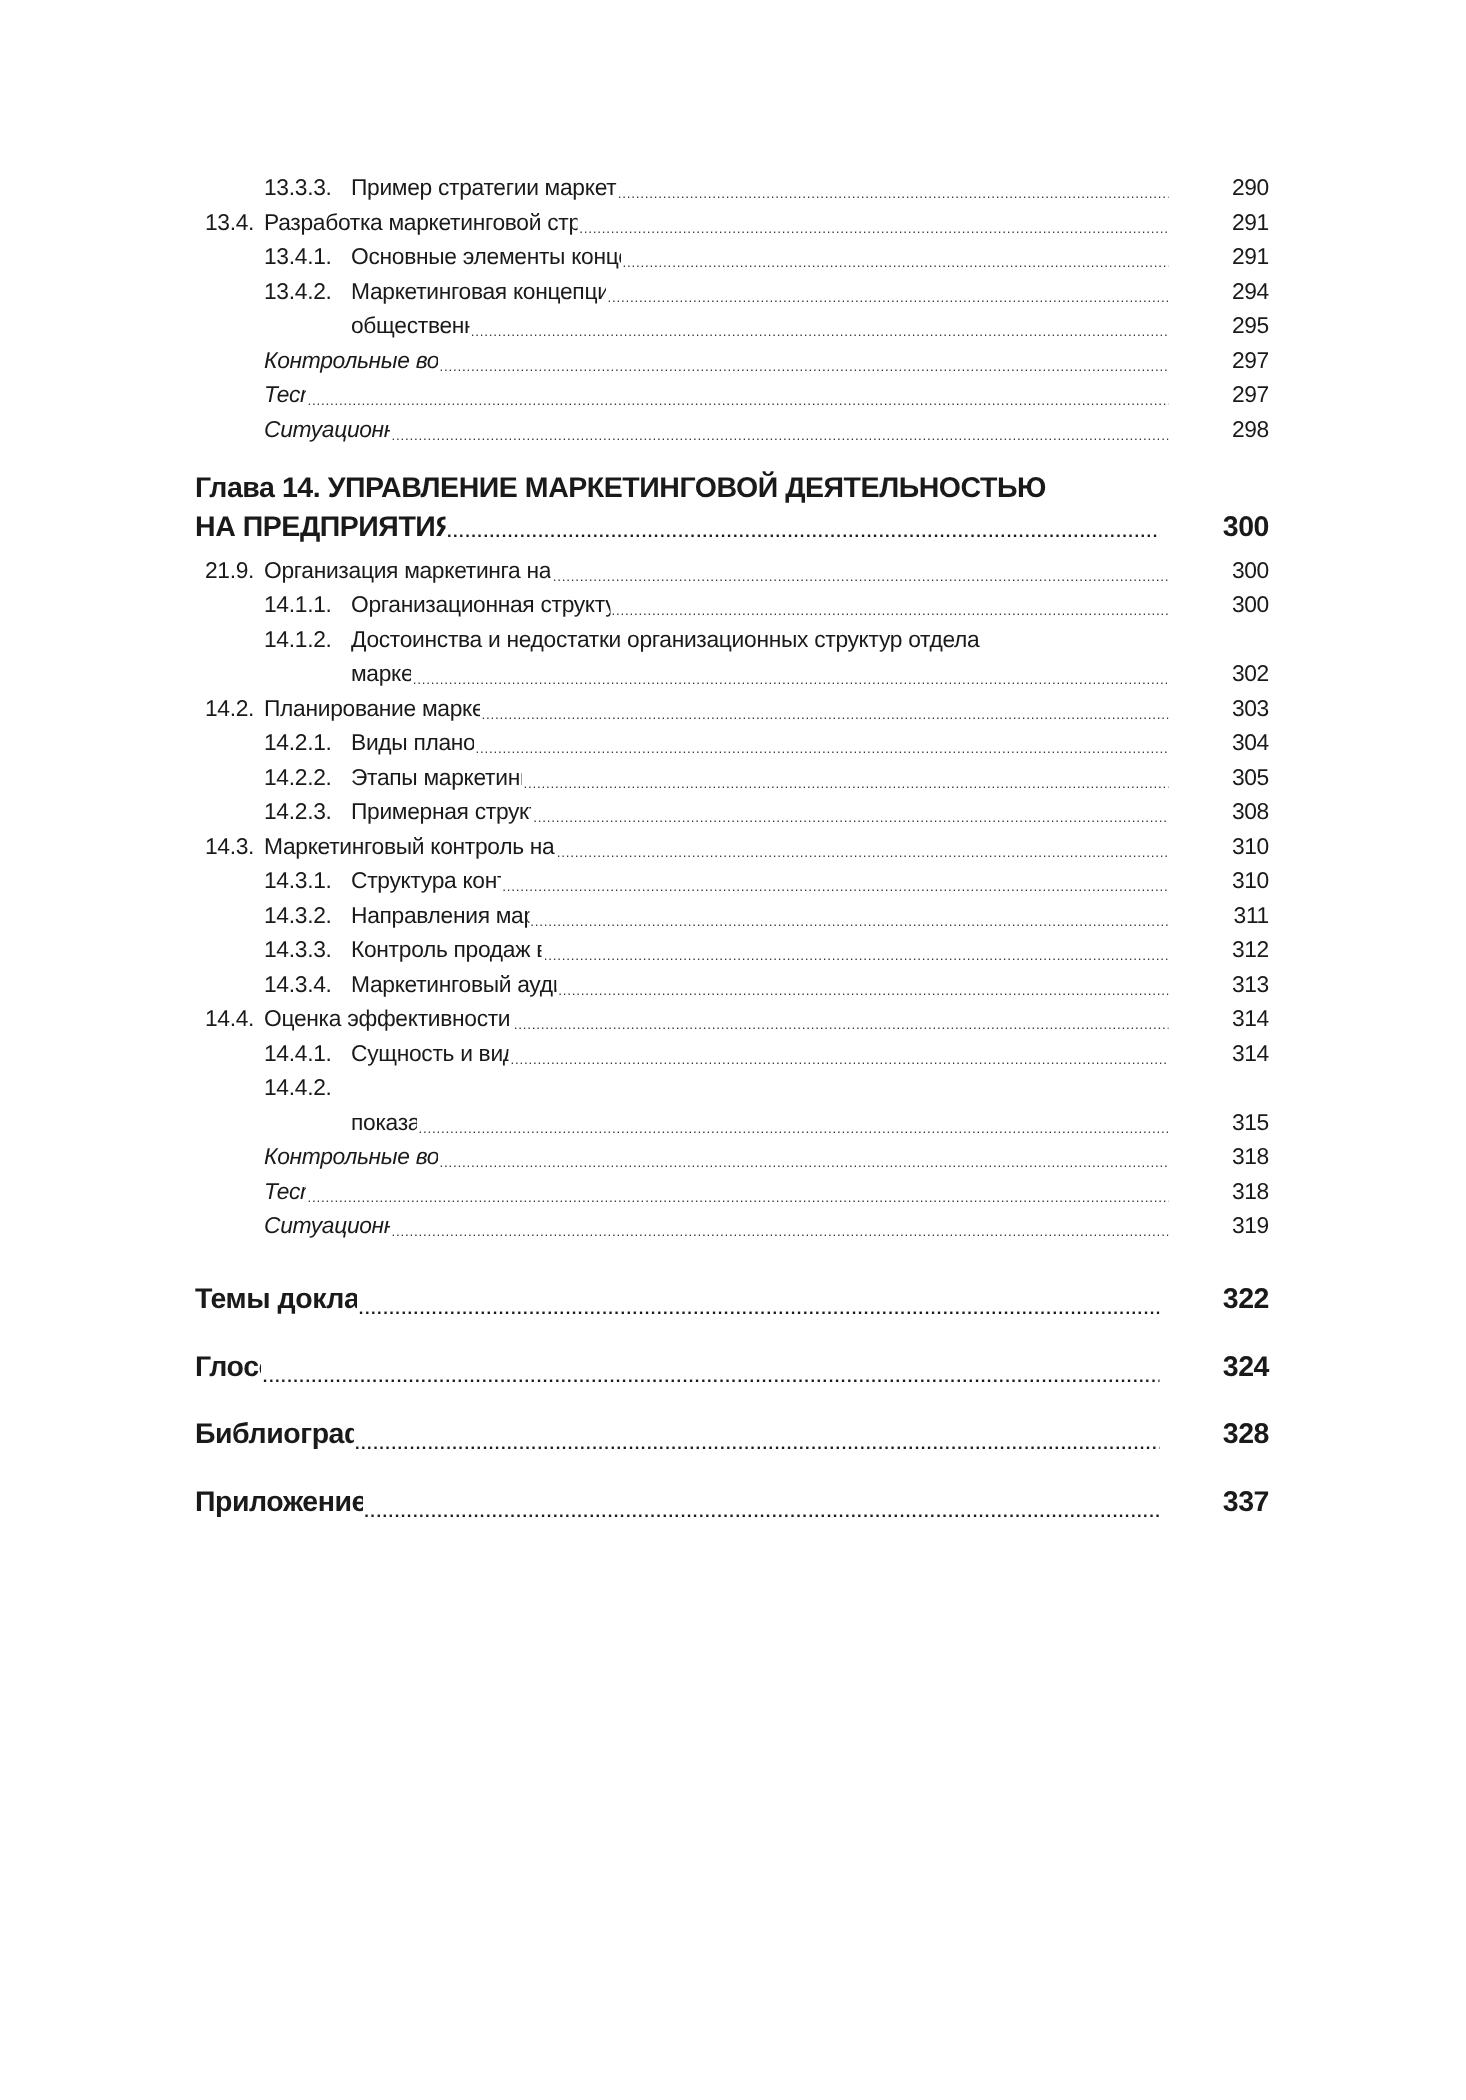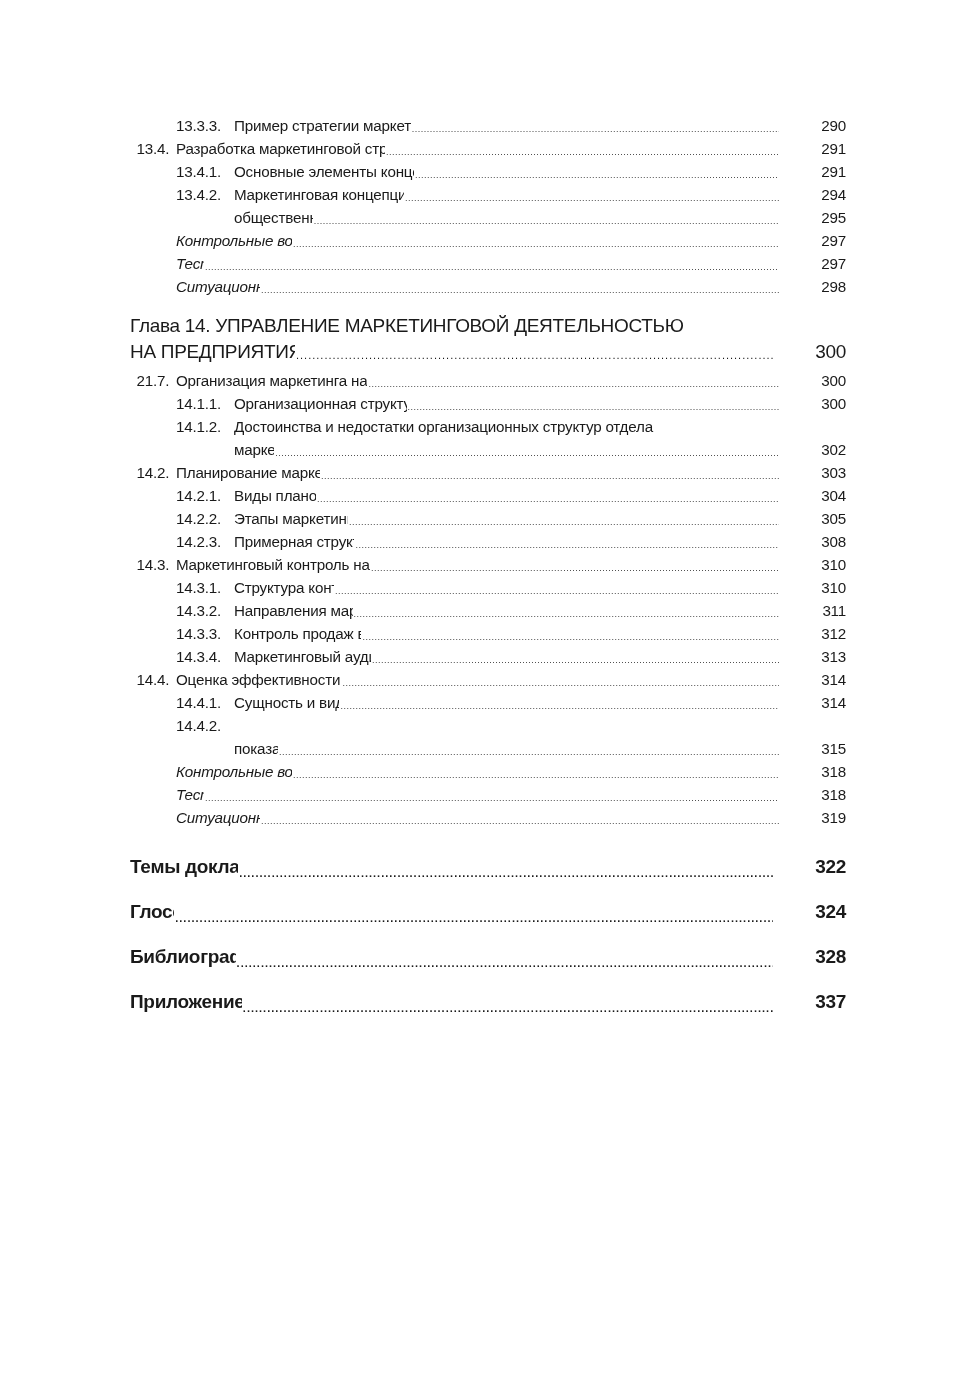--- a/index.html
+++ b/index.html
@@ -28,21 +28,21 @@
       font-style: normal;
     }
     .row .dots::before {
       content: "....................................................................................................................................................................................................................................................................................................................................";
     }
     .row .page { flex: 0 0 auto; font-style: normal; margin-left: 41px; }
     .row.cont { padding-left: 104px; }
     .row.nodots .title { flex: 1 1 auto; }
 
     .chapter { margin-top: 15px; margin-bottom: 4px; }
-    .chapter .row { font-weight: normal; font-size: 19px; height: 26px; line-height: 26px; letter-spacing: -0.3px; }
+    .chapter .row { font-weight: bold; font-size: 19px; height: 26px; line-height: 26px; letter-spacing: -0.3px; }
     .chapter .row .dots { font-size: 11px; line-height: 20px; letter-spacing: 1px; color: #1a1a1a; }
 
     .bottom { margin-top: 15px; }
     .bottom .row {
       font-weight: bold; font-size: 19px; height: 45px; line-height: 45px; letter-spacing: -0.3px;
     }
     .bottom .row .dots { font-size: 11px; line-height: 32px; letter-spacing: 1px; color: #1a1a1a; }
   </style>
 </head>
 <body>
@@ -101,21 +101,21 @@
     </div>
     <div class="row">
       <span class="title">НА ПРЕДПРИЯТИЯХ ОБЩЕСТВЕННОГО ПИТАНИЯ</span>
       <span class="dots"></span>
       <span class="page">300</span>
     </div>
   </div>
 
   <div id="part2">
       <div class="row l1">
-        <span class="num">21.7.</span>
+        <span class="num">21.9.</span>
         <span class="title">Организация маркетинга на предприятии общественного питания</span>
         <span class="dots"></span>
         <span class="page">300</span>
       </div>
       <div class="row l2">
         <span class="num">14.1.1.</span>
         <span class="title">Организационная структура отдела маркетинга: сущность и виды</span>
         <span class="dots"></span>
         <span class="page">300</span>
       </div>

